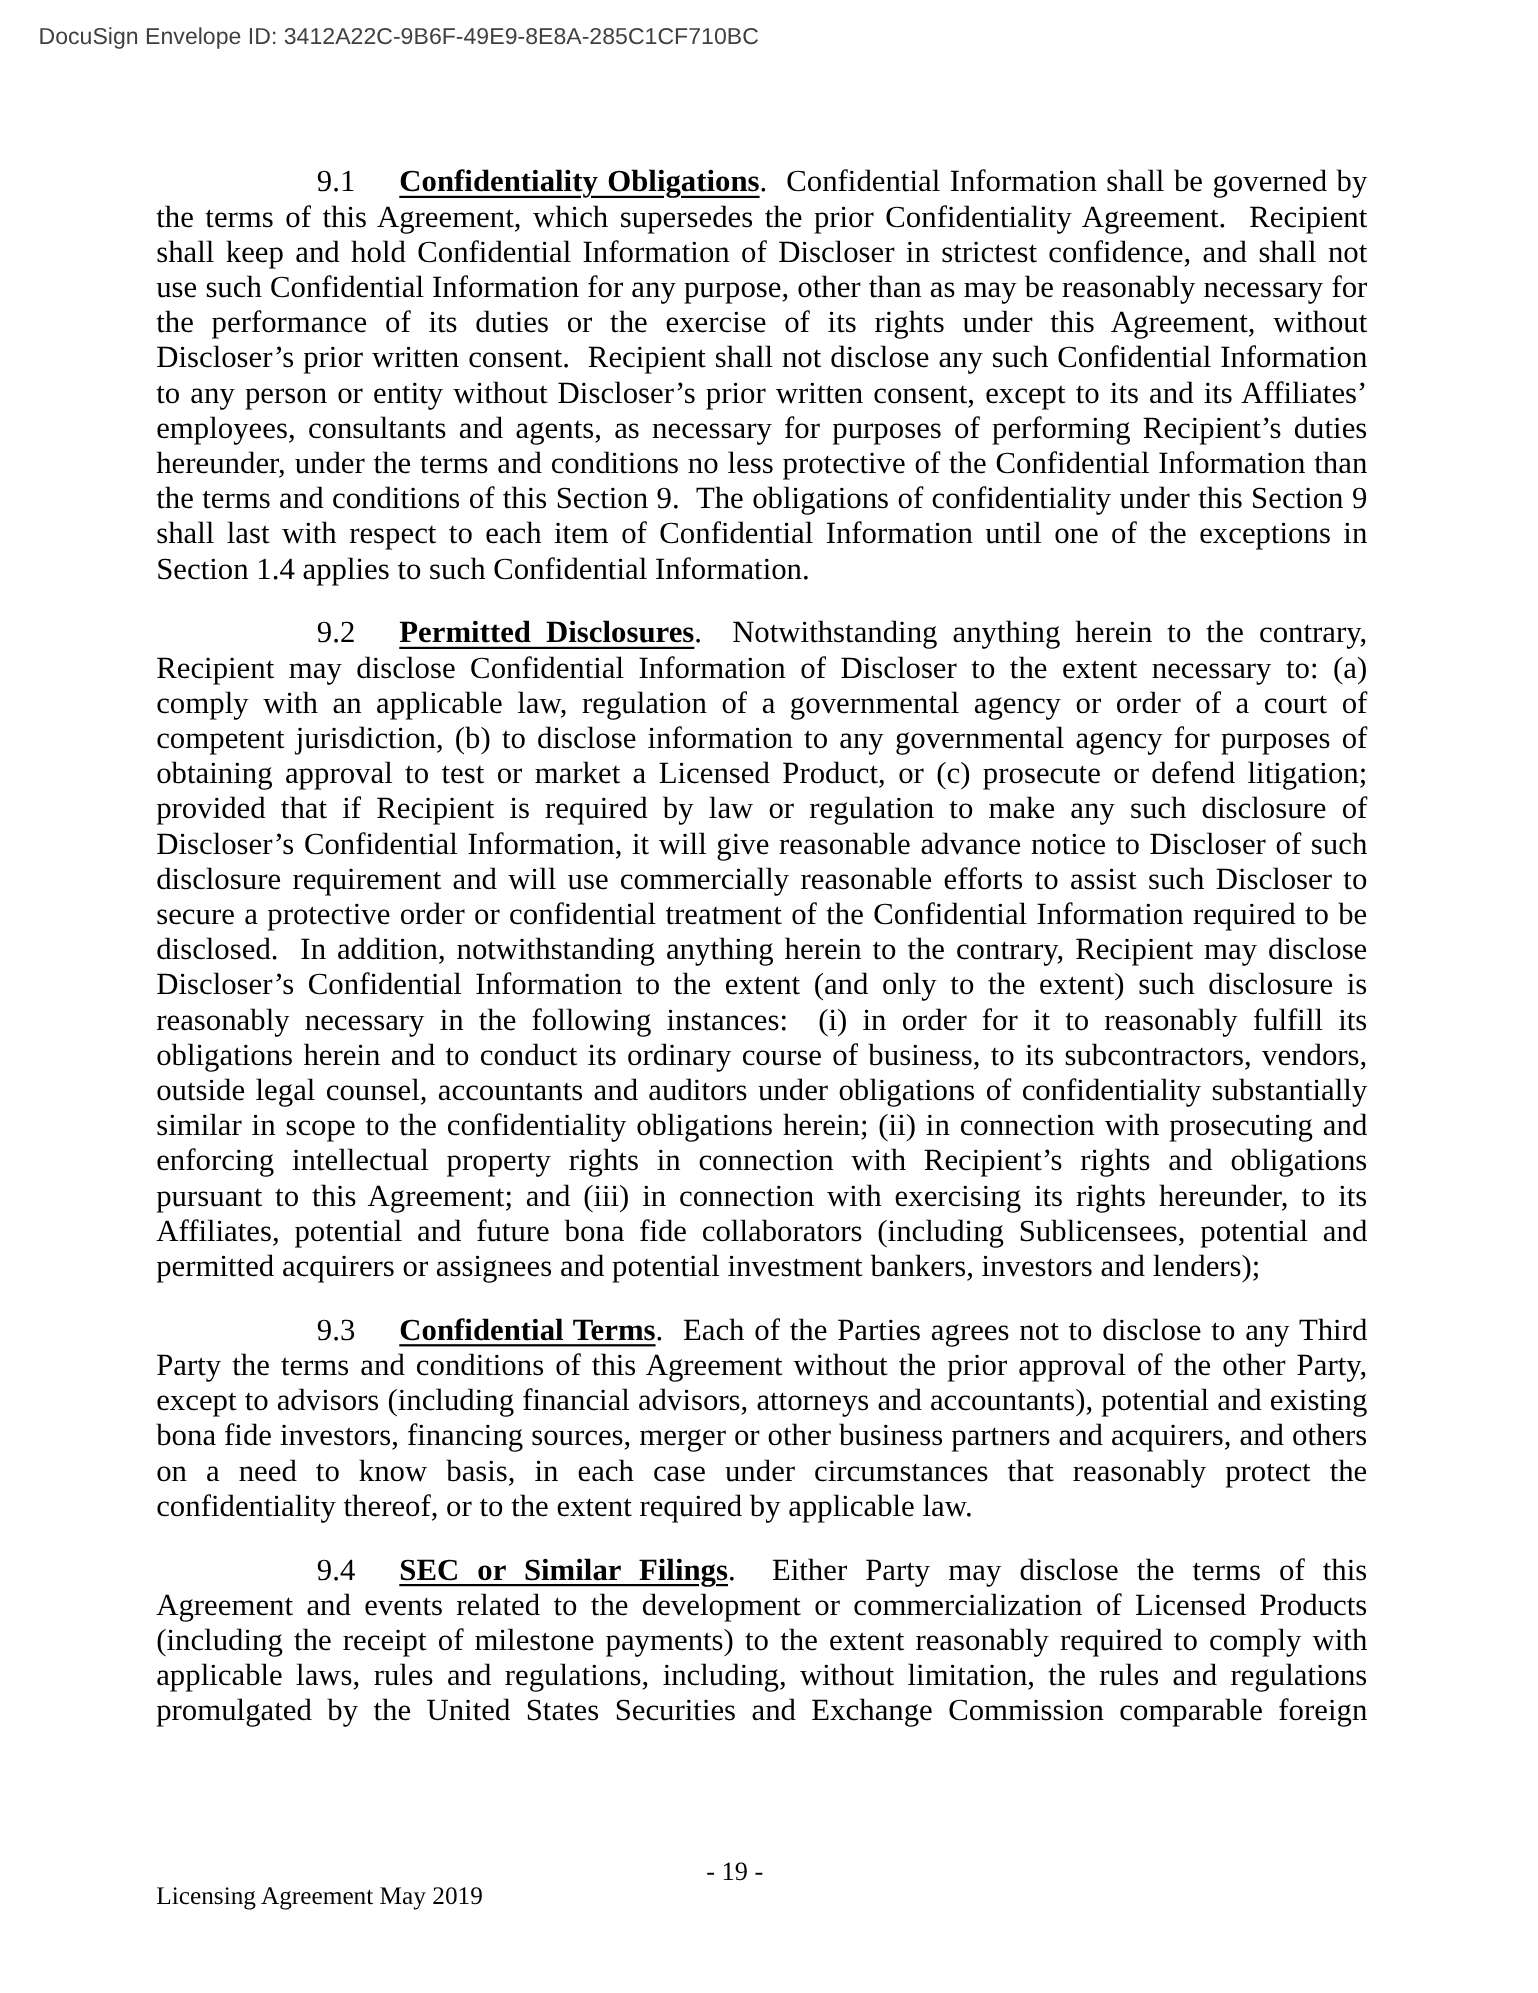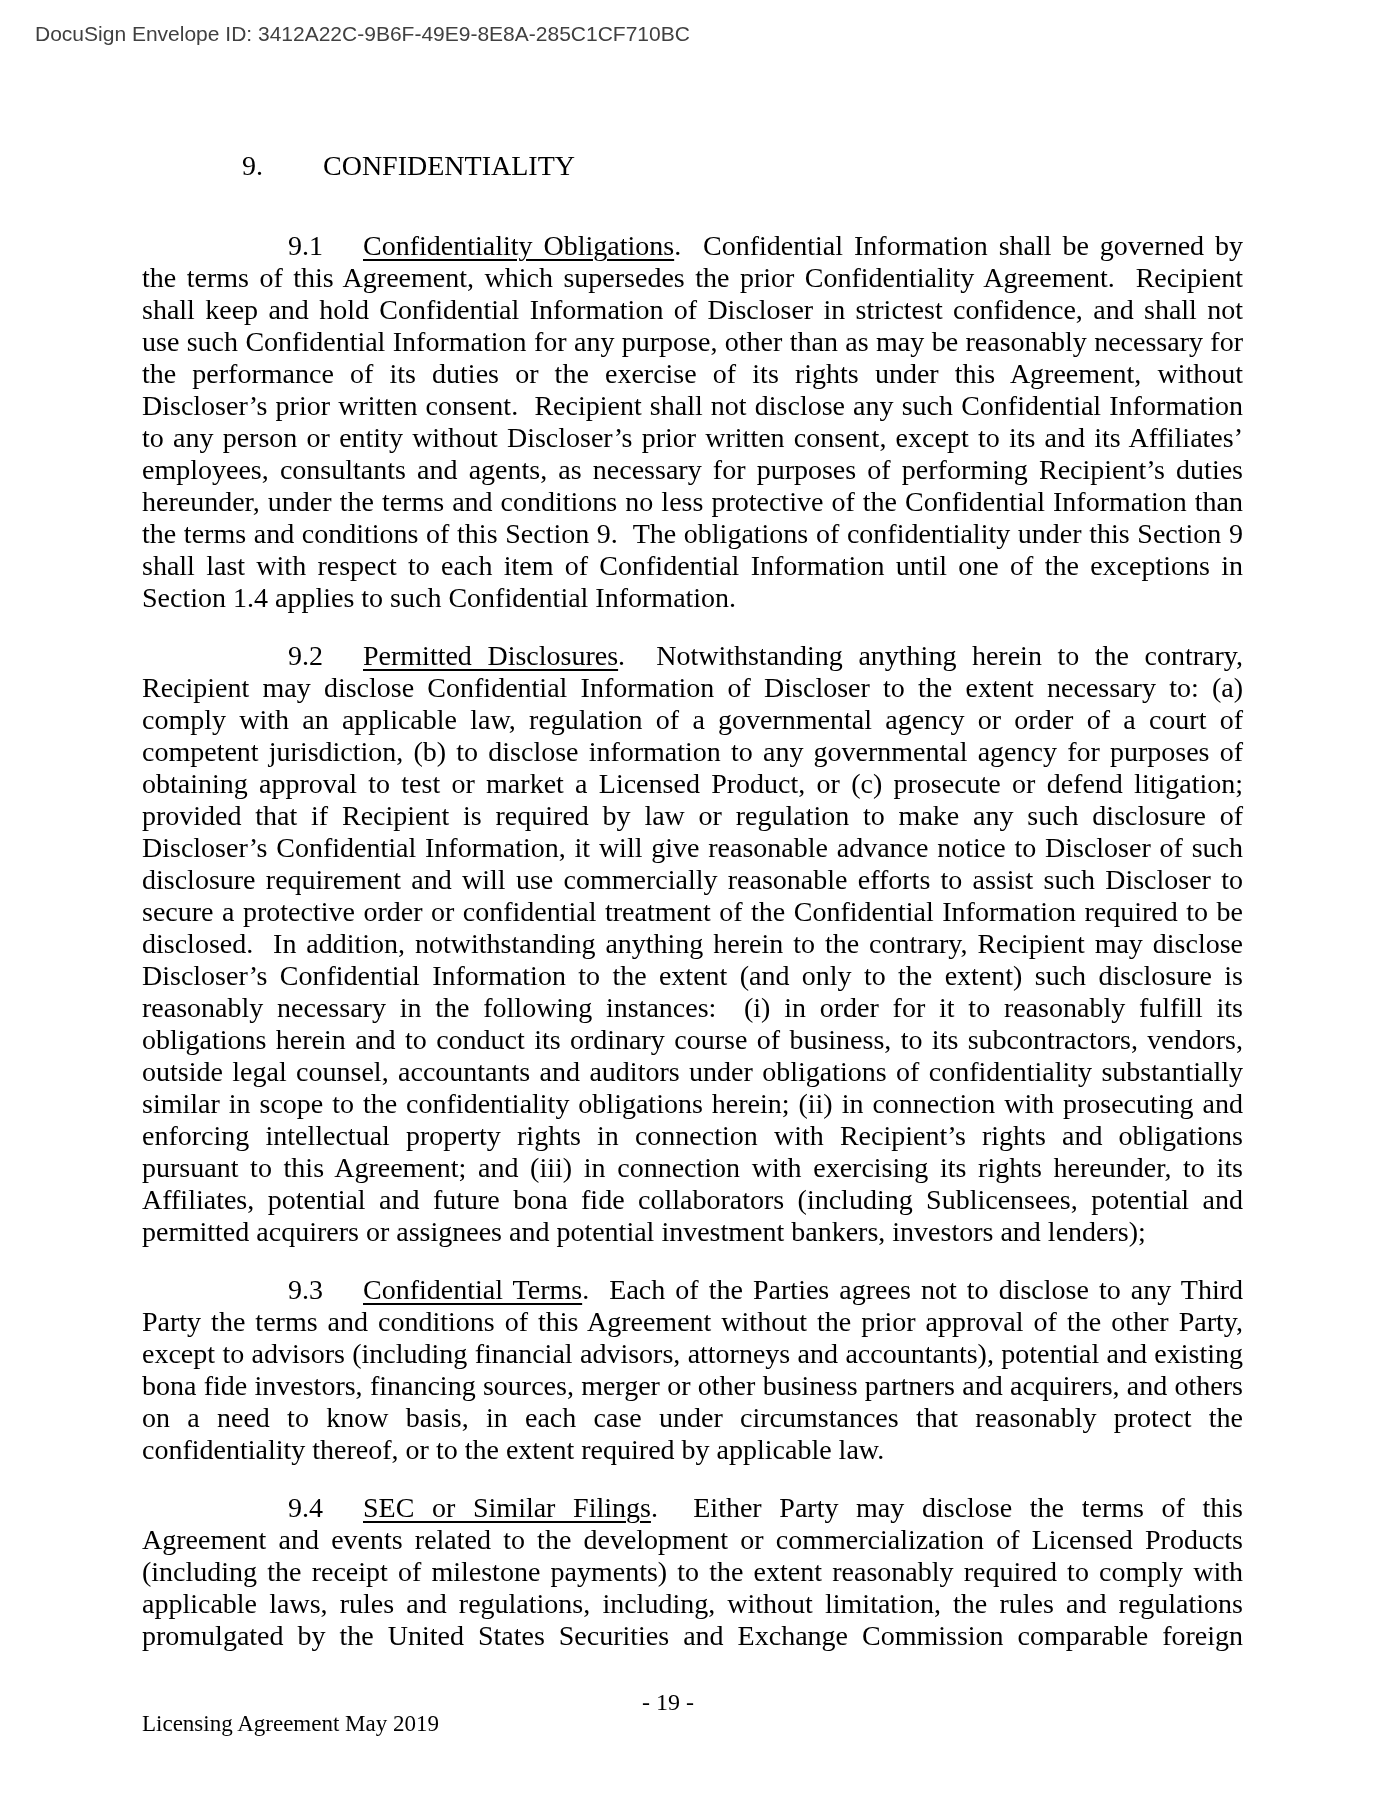--- a/index.html
+++ b/index.html
@@ -41,20 +41,21 @@
     text-align: justify;
     text-indent: 146px;
     white-space: pre-wrap;
   }
   .para.cont-next-page { text-align-last: justify; }
   .tab { display: inline-block; width: 40px; }
   .title-u {
     text-decoration: underline;
     text-decoration-thickness: 2px;
     text-underline-offset: 4px;
+    font-weight: bold;
   }
   .page-number {
     position: absolute;
     top: 1689px;
     left: 0;
     width: 1336px;
     text-align: center;
     font-size: 24px;
   }
   .footer-label {
@@ -63,21 +64,20 @@
     left: 142px;
     font-size: 23px;
   }
 </style>
 </head>
 <body>
 
 <div class="docusign">DocuSign Envelope ID: 3412A22C-9B6F-49E9-8E8A-285C1CF710BC</div>
 
 <div class="content">
-  <div class="heading"><span class="h-num">9.</span><span class="h-tab"></span><span class="h-title">CONFIDENTIALITY</span></div>
 
   <p class="para"><span class="num">9.1</span><span class="tab"></span><span class="title-u">Confidentiality Obligations</span><span class="body-text">.  Confidential Information shall be governed by the terms of this Agreement, which supersedes the prior Confidentiality Agreement.  Recipient shall keep and hold Confidential Information of Discloser in strictest confidence, and shall not use such Confidential Information for any purpose, other than as may be reasonably necessary for the performance of its duties or the exercise of its rights under this Agreement, without Discloser’s prior written consent.  Recipient shall not disclose any such Confidential Information to any person or entity without Discloser’s prior written consent, except to its and its Affiliates’ employees, consultants and agents, as necessary for purposes of performing Recipient’s duties hereunder, under the terms and conditions no less protective of the Confidential Information than the terms and conditions of this Section 9.  The obligations of confidentiality under this Section 9 shall last with respect to each item of Confidential Information until one of the exceptions in Section 1.4 applies to such Confidential Information.</span></p>
 
   <p class="para"><span class="num">9.2</span><span class="tab"></span><span class="title-u">Permitted Disclosures</span><span class="body-text">.  Notwithstanding anything herein to the contrary, Recipient may disclose Confidential Information of Discloser to the extent necessary to: (a) comply with an applicable law, regulation of a governmental agency or order of a court of competent jurisdiction, (b) to disclose information to any governmental agency for purposes of obtaining approval to test or market a Licensed Product, or (c) prosecute or defend litigation; provided that if Recipient is required by law or regulation to make any such disclosure of Discloser’s Confidential Information, it will give reasonable advance notice to Discloser of such disclosure requirement and will use commercially reasonable efforts to assist such Discloser to secure a protective order or confidential treatment of the Confidential Information required to be disclosed.  In addition, notwithstanding anything herein to the contrary, Recipient may disclose Discloser’s Confidential Information to the extent (and only to the extent) such disclosure is reasonably necessary in the following instances:  (i) in order for it to reasonably fulfill its obligations herein and to conduct its ordinary course of business, to its subcontractors, vendors, outside legal counsel, accountants and auditors under obligations of confidentiality substantially similar in scope to the confidentiality obligations herein; (ii) in connection with prosecuting and enforcing intellectual property rights in connection with Recipient’s rights and obligations pursuant to this Agreement; and (iii) in connection with exercising its rights hereunder, to its Affiliates, potential and future bona fide collaborators (including Sublicensees, potential and permitted acquirers or assignees and potential investment bankers, investors and lenders);</span></p>
 
   <p class="para"><span class="num">9.3</span><span class="tab"></span><span class="title-u">Confidential Terms</span><span class="body-text">.  Each of the Parties agrees not to disclose to any Third Party the terms and conditions of this Agreement without the prior approval of the other Party, except to advisors (including financial advisors, attorneys and accountants), potential and existing bona fide investors, financing sources, merger or other business partners and acquirers, and others on a need to know basis, in each case under circumstances that reasonably protect the confidentiality thereof, or to the extent required by applicable law.</span></p>
 
   <p class="para cont-next-page"><span class="num">9.4</span><span class="tab"></span><span class="title-u">SEC or Similar Filings</span><span class="body-text">.  Either Party may disclose the terms of this Agreement and events related to the development or commercialization of Licensed Products (including the receipt of milestone payments) to the extent reasonably required to comply with applicable laws, rules and regulations, including, without limitation, the rules and regulations promulgated by the United States Securities and Exchange Commission comparable foreign</span></p>
 </div>
 

